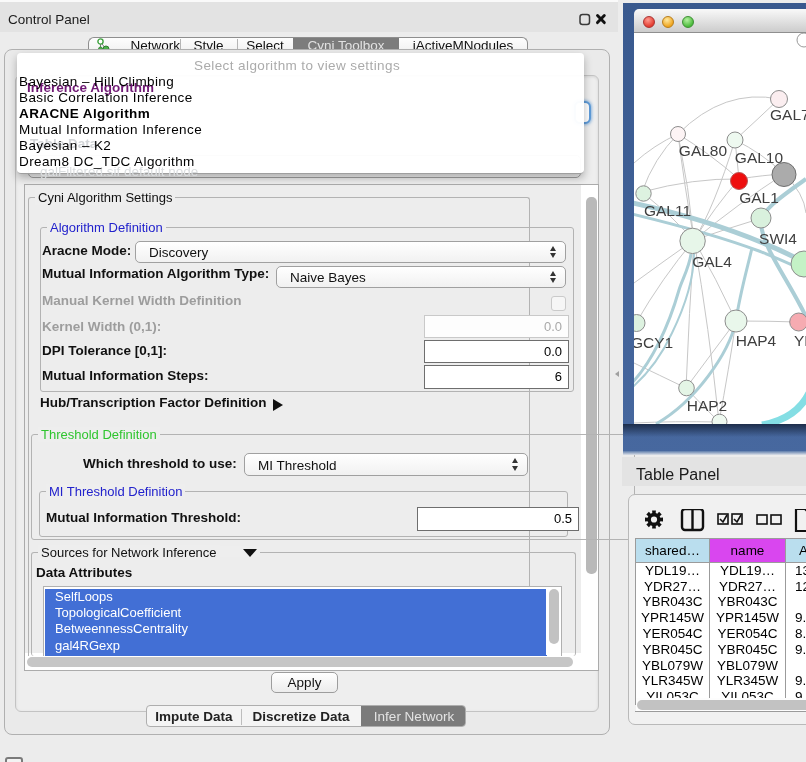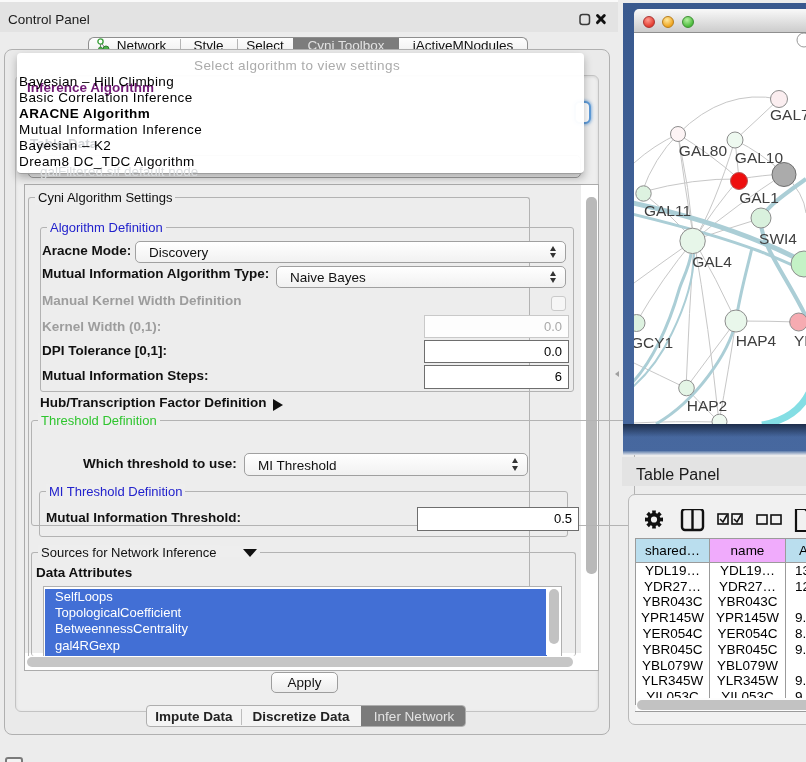--- a/index.html
+++ b/index.html
@@ -55,21 +55,21 @@
 <div id="root">
 
   <div class="abs" style="left:0;top:0;width:618px;height:2px;background:#fafafa;"></div>
   <div class="abs" id="cp-titlebar"></div>
   <div class="abs" id="cp-title">Control Panel</div>
   <svg class="abs" style="left:578px;top:13px" width="30" height="13" viewBox="0 0 30 13">
     <rect x="2" y="1.5" width="9.5" height="10" rx="2.5" fill="none" stroke="#3a3a3a" stroke-width="1.5"></rect>
     <path d="M19.5 2.6 L26.3 9.6 M26.3 2.6 L19.5 9.6" stroke="#111" stroke-width="2.9" stroke-linecap="round" fill="none"></path>
   </svg>
 
-  <div class="abs tab" style="left:88px;width:92px;border-left:1px solid #8e8e8e;border-top-left-radius:6px;">
+  <div class="abs tab" style="left:88px;width:92px;border-left:1px solid #8e8e8e;border-top-left-radius:6px;text-align:right;">
     <span style="margin-left:14px">Network</span>
   </div>
   <svg class="abs" style="left:97px;top:38px" width="13" height="15" viewBox="0 0 13 15">
     <path d="M3.5 4 L9 11 M3.5 4 L3.5 11 M3.5 11 L9 11" stroke="#7a7a7a" stroke-width="1"></path>
     <circle cx="3.5" cy="3.5" r="2.6" fill="#fff" stroke="#3fa23f" stroke-width="1.4"></circle>
     <circle cx="9" cy="11" r="3" fill="#4cb24c" stroke="#2f7d2f" stroke-width="1"></circle>
     <circle cx="3.5" cy="11" r="2" fill="#4cb24c" stroke="#2f7d2f" stroke-width="0.8"></circle>
   </svg>
   <div class="abs tab" style="left:180px;width:57px;">Style</div>
   <div class="abs tab" style="left:237px;width:56px;">Select</div>
@@ -115,21 +115,21 @@
   <div class="abs" style="left:551px;top:296px;width:15px;height:15px;background:#f6f6f6;border:1px solid #cacaca;border-radius:3px;"></div>
   <div class="lab dis" style="left:42px;top:319px;">Kernel Width (0,1):</div>
   <div class="abs tf dis" style="left:424px;top:315px;width:145px;height:23px;line-height:21px;">0.0</div>
   <div class="lab" style="left:42px;top:343px;">DPI Tolerance [0,1]:</div>
   <div class="abs tf" style="left:424px;top:340px;width:145px;height:23px;line-height:21px;">0.0</div>
   <div class="lab" style="left:42px;top:368px;">Mutual Information Steps:</div>
   <div class="abs tf" style="left:424px;top:365px;width:145px;height:24px;line-height:22px;">6</div>
   <div class="lab" style="left:40px;top:395px;">Hub/Transcription Factor Definition</div>
   <div class="abs" style="left:273px;top:399px;width:0;height:0;border-top:6.5px solid transparent;border-bottom:6.5px solid transparent;border-left:10px solid #111;"></div>
 
-  <div class="group" style="left:31px;top:420px;width:604px;height:106px;">
+  <div class="group" style="left:31px;top:434px;width:604px;height:106px;">
     <span class="glabel" style="color:#2fc52f;">Threshold Definition</span>
   </div>
   <div class="lab" style="left:83px;top:456px;">Which threshold to use:</div>
   <div class="abs combo" style="left:244px;top:453px;width:284px;height:23px;">
       <span class="txt">MI Threshold</span>
       <span class="arr up"></span>
       <span class="arr dn"></span>
     </div>
   <div class="group" style="left:39px;top:491px;width:529px;height:46px;">
     <span class="glabel" style="color:#2222cc;">MI Threshold Definition</span>
@@ -286,21 +286,21 @@
       <rect x="126" y="6" width="10" height="9"></rect>
     </g>
 
     <path d="M151 0 L160 0 L165 5 L165 22 L151 22 Z" fill="none" stroke="#111" stroke-width="2.2"></path>
   </svg>
 
   <table id="tbl">
     <tbody>
         <tr>
       <th style="width:74px;background:#badeee;">shared…</th>
-      <th style="width:76px;background:#f0abfc;">name</th>
+      <th style="width:76px;background:#d946ef;">name</th>
       <th style="width:62px;background:#badeee;text-align:left;padding-left:13px;">A</th>
     </tr>
     <tr>
           <td>YDL19…</td>
           <td>YDL19…</td>
           <td style="text-align:left;padding-left:9px;">13</td>
         </tr>
     <tr>
           <td>YDR27…</td>
           <td>YDR27…</td>

